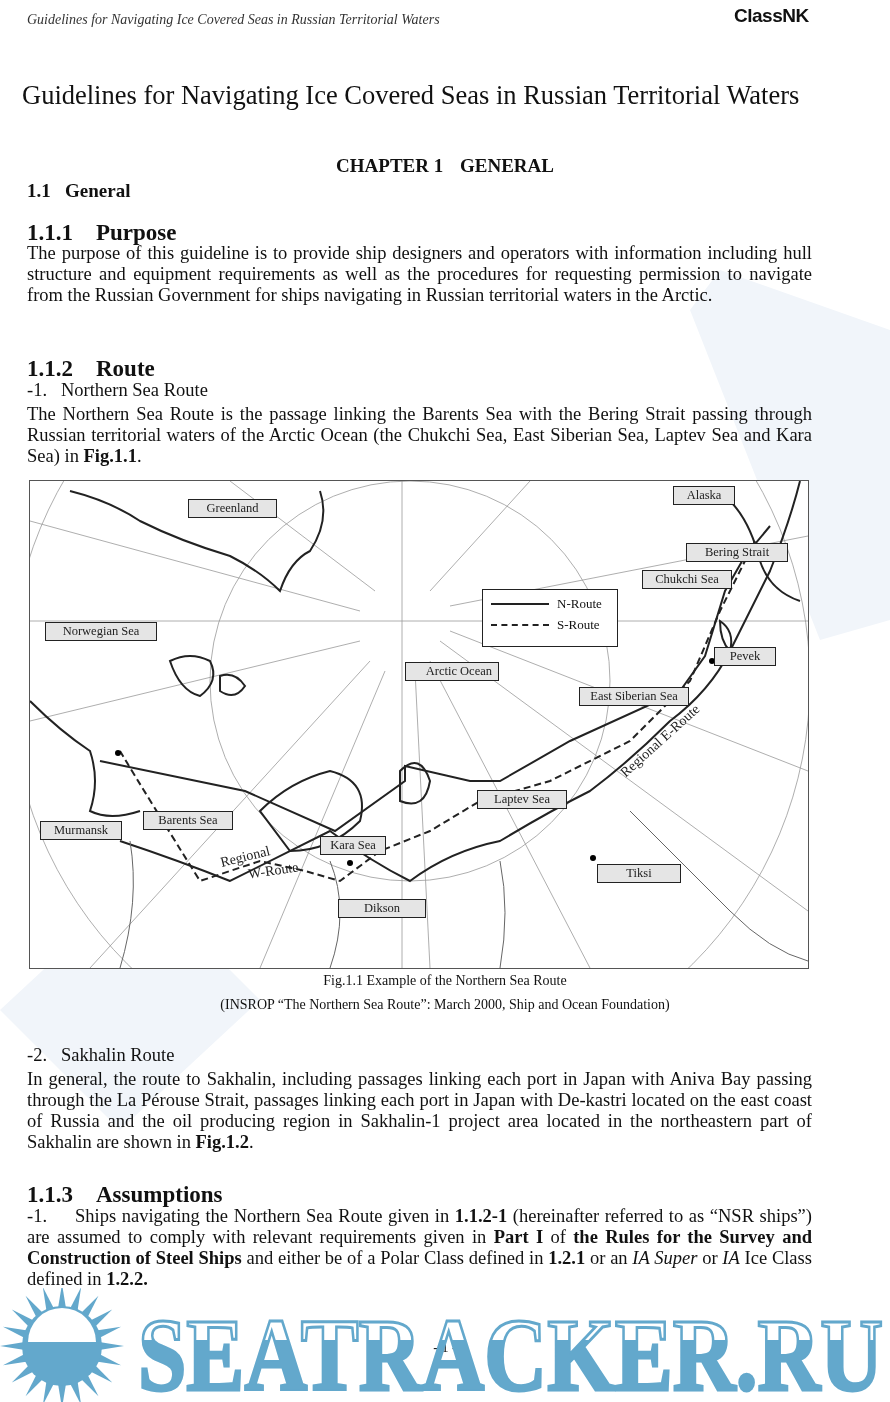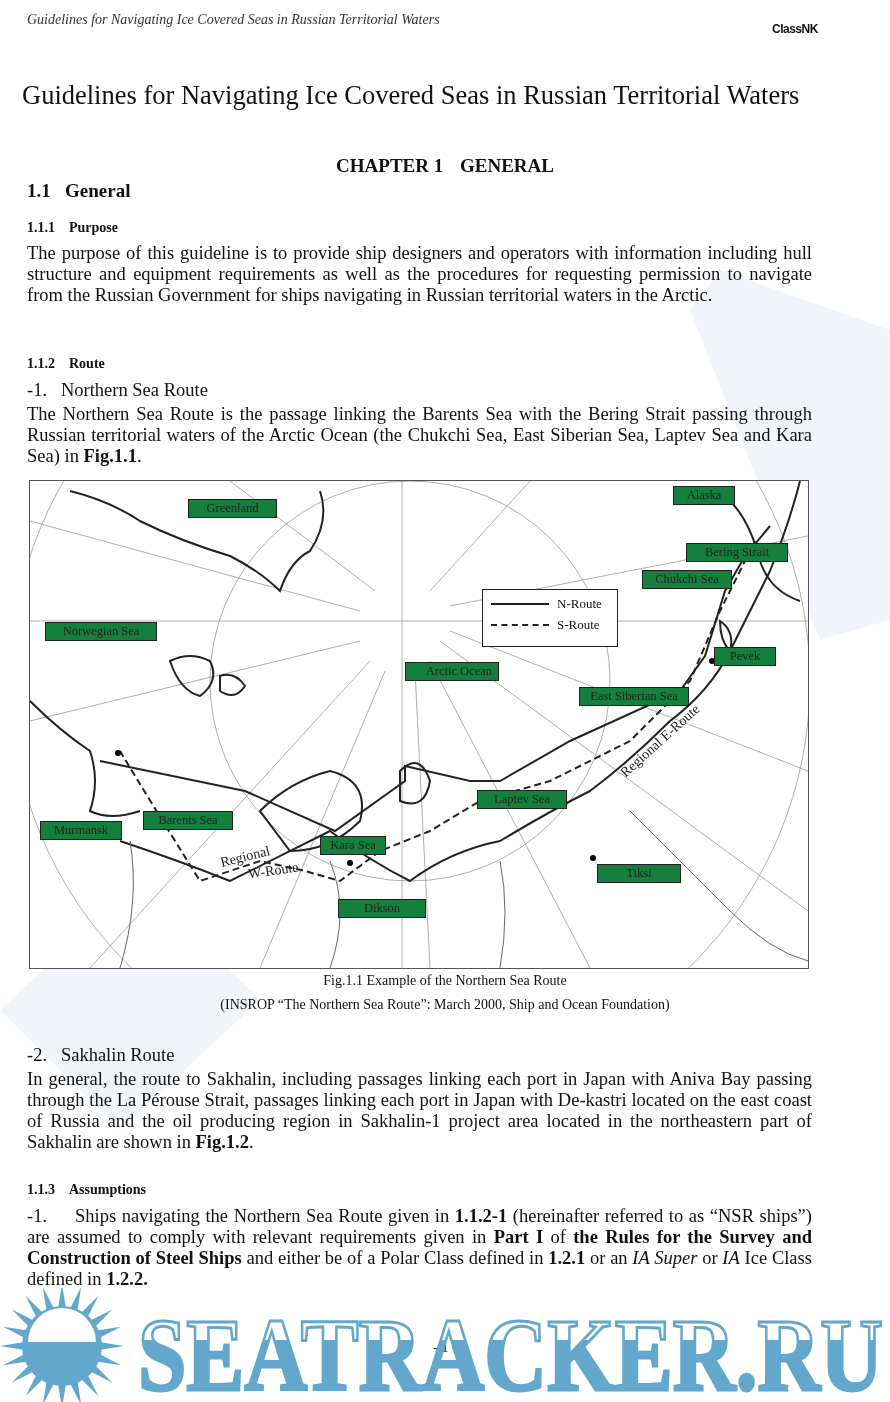--- a/index.html
+++ b/index.html
@@ -1,31 +1,31 @@
 <!DOCTYPE html>
 <html><head>
 <meta charset="utf-8">
 <style>
   html, body { margin:0; padding:0; }
   body { width:890px; height:1402px; background:#ffffff; position:relative; overflow:hidden;
          font-family:"Liberation Serif", serif; color:#111; }
   .wm-bg { position:absolute; left:0; top:0; width:890px; height:1402px; z-index:0; pointer-events:none; }
   .page { position:absolute; left:0; top:0; width:890px; height:1402px; z-index:1; }
   .running-header { position:absolute; left:27px; top:12px; font-style:italic; font-size:14px; color:#333; }
-  .brand { position:absolute; left:734px; top:22px; font-family:"Liberation Sans", sans-serif; font-weight:bold; font-size:12px; letter-spacing:-0.5px; color:#111;margin-left:38px; }
+  .brand { position:absolute; left:734px; top:5px; font-family:"Liberation Sans", sans-serif; font-weight:bold; font-size:19px; letter-spacing:-0.5px; color:#111; }
   .doc-title { position:absolute; left:22px; top:80px; font-size:26.5px; color:#111; white-space:nowrap; }
   .chapter { position:absolute; left:0; width:890px; top:155px; text-align:center; font-weight:bold; font-size:19px; }
   .chapter span { margin:0 6px; }
   .h2 { position:absolute; left:27px; font-weight:bold; font-size:19px; }
-  .h3 { position:absolute; left:27px; font-weight:bold; font-size:14px; }
+  .h3 { position:absolute; left:27px; font-weight:bold; font-size:23px; }
   .para { position:absolute; left:27px; width:785px; font-size:18.5px; line-height:21px; text-align:justify; text-align-last:left; }
   .line { position:absolute; left:27px; font-size:18.5px; }
   .map { position:absolute; left:29px; top:480px; width:778px; height:487px; border:1.5px solid #555; background:#fff; }
   .map svg { position:absolute; left:0; top:0; }
-  .label { position:absolute; border:1.5px solid #222; background:#15803d; font-size:12.5px; padding:1px 6px; white-space:nowrap; color:#222; }
+  .label { position:absolute; border:1.5px solid #222; background:#e5e5e5; font-size:12.5px; padding:1px 6px; white-space:nowrap; color:#222; }
   .legend { position:absolute; left:452px; top:108px; width:134px; height:56px; border:1.5px solid #222; background:#fff; }
   .legend .row { position:absolute; left:8px; font-size:13px; display:flex; align-items:center; }
   .legend .sw { width:58px; margin-right:8px; border-top:2px solid #222; }
   .legend .sw.dash { border-top:2px dashed #222; }
   .route-txt { position:absolute; font-size:14px; color:#222; white-space:nowrap; }
   .caption { position:absolute; left:0; width:890px; text-align:center; font-size:14px; }
   .seatracker { position:absolute; left:0; top:1288px; width:890px; height:114px; z-index:3; pointer-events:none; }
   .page-num { position:absolute; left:0; width:890px; top:1340px; text-align:center; font-size:14px; z-index:4; }
   b { font-weight:bold; } i { font-style:italic; }
 </style>

